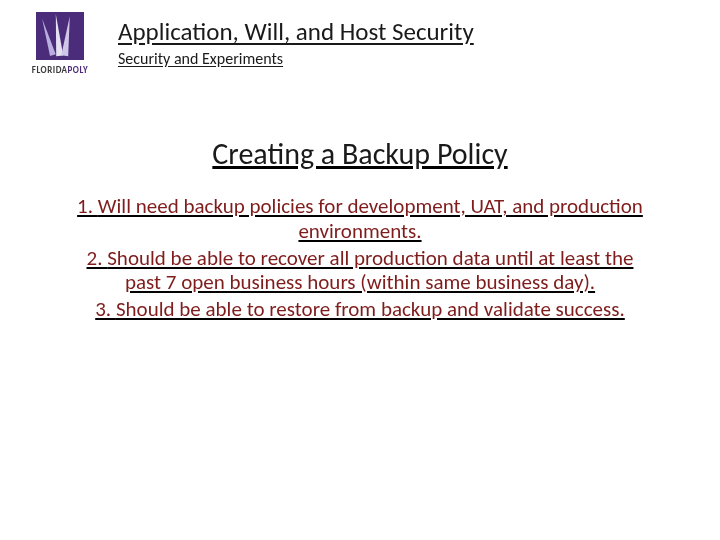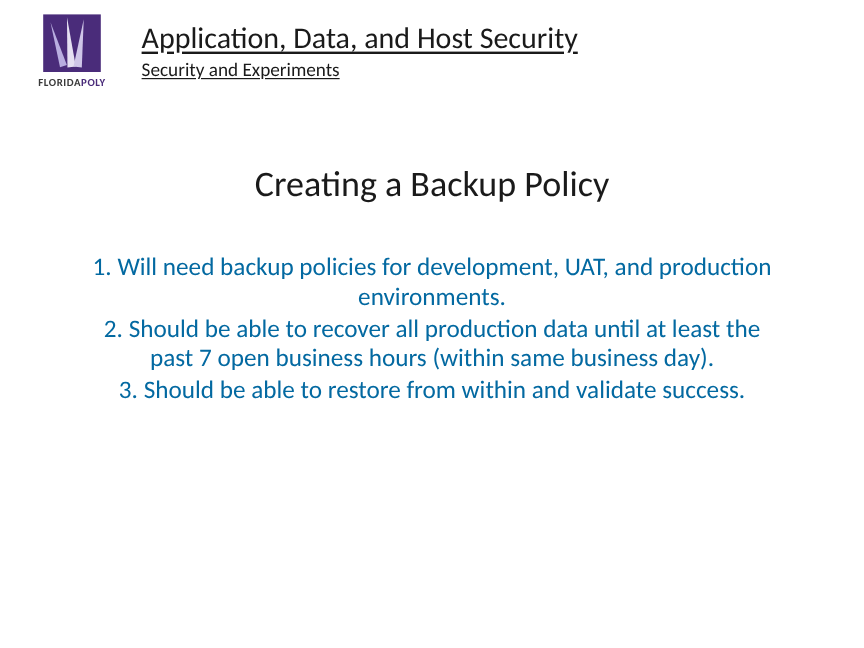--- a/index.html
+++ b/index.html
@@ -87,41 +87,42 @@
     font-size: 16px;
     font-weight: 400;
     color: #1a1a1a;
     text-decoration: underline;
     text-underline-offset: 2px;
     margin-top: 2px;
   }
   .main {
     text-align: center;
     padding: 0 67px;
+    text-decoration: underline;
   }
   .slide-title {
     font-size: 30px;
     font-weight: 400;
     margin-top: 60px;
     color: #1a1a1a;
   }
   .prompt {
     font-size: 21px;
     font-weight: 600;
     line-height: 1.15;
     margin-top: 42px;
     color: #1a1a1a;
   }
   .list {
     list-style: decimal;
     list-style-position: inside;
-    margin-top: 38px;
+    margin-top: 22px;
     font-size: 21px;
     line-height: 1.18;
-    color: #0369a1;
+    color: #7f1d1d;
     text-align: center;
     padding: 0 10px;
   }
   .list li {
     margin-bottom: 2px;
   }
 </style>
 </head>
 <body>
 
@@ -130,25 +131,25 @@
     <div class="logo-mark">
       <span class="ray1"></span>
         <span class="ray2"></span>
         <span class="ray3"></span>
     </div>
     <div class="logo-text">
       <span>FLORIDA</span><span class="accent">POLY</span>
     </div>
   </div>
   <div class="titles">
-    <div class="course-title">Application, Data, and Host Security</div>
+    <div class="course-title">Application, Will, and Host Security</div>
     <div class="subtitle">Security and Experiments</div>
   </div>
 </div>
 
 <div class="main">
   <div class="slide-title">Creating a Backup Policy</div>
   <ol class="list">
     <li>Will need backup policies for development, UAT, and production environments.</li>
     <li>Should be able to recover all production data until at least the past 7 open business hours (within same business day).</li>
-    <li>Should be able to restore from within and validate success.</li>
+    <li>Should be able to restore from backup and validate success.</li>
   </ol>
 </div>
 
 </body></html>

